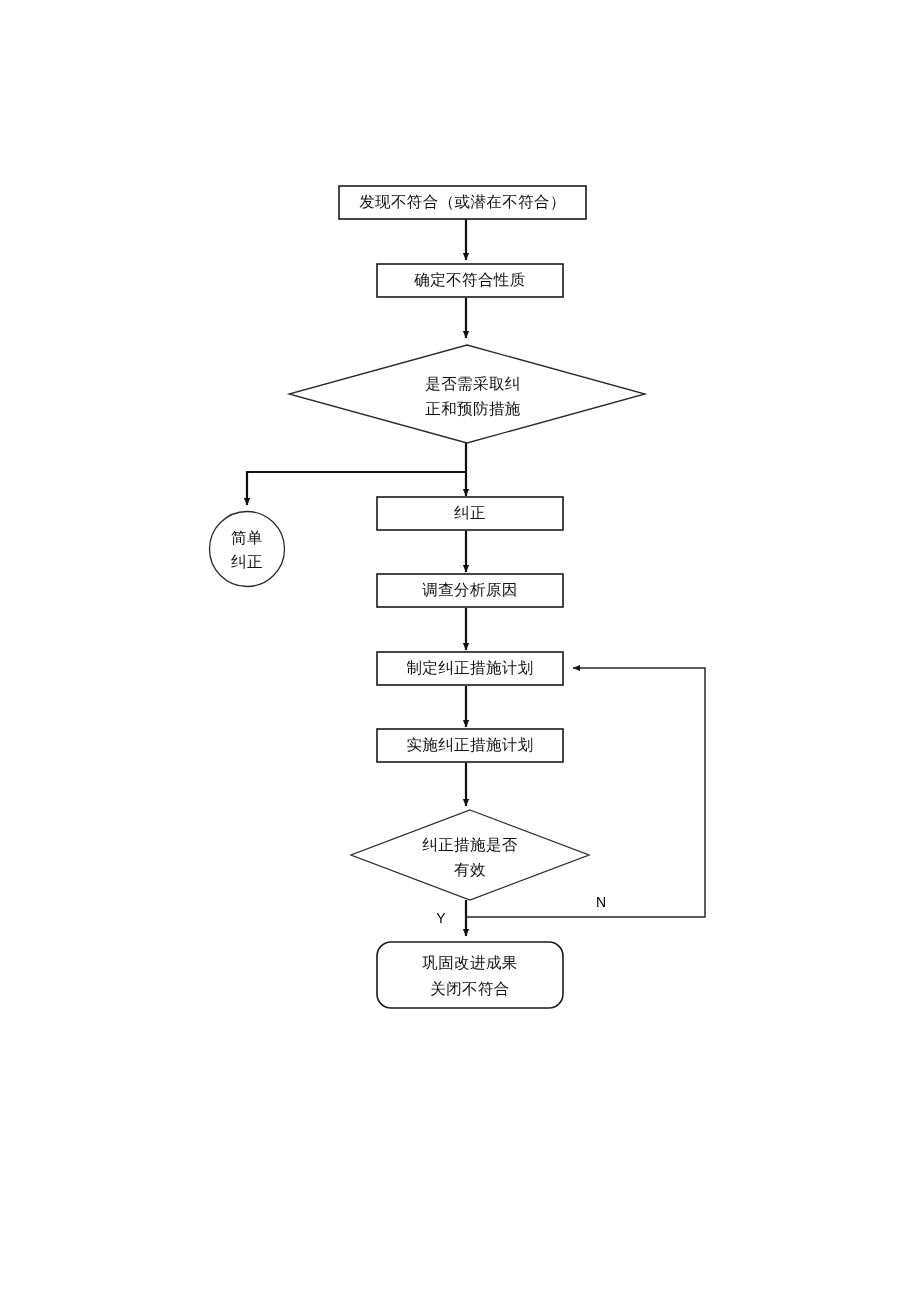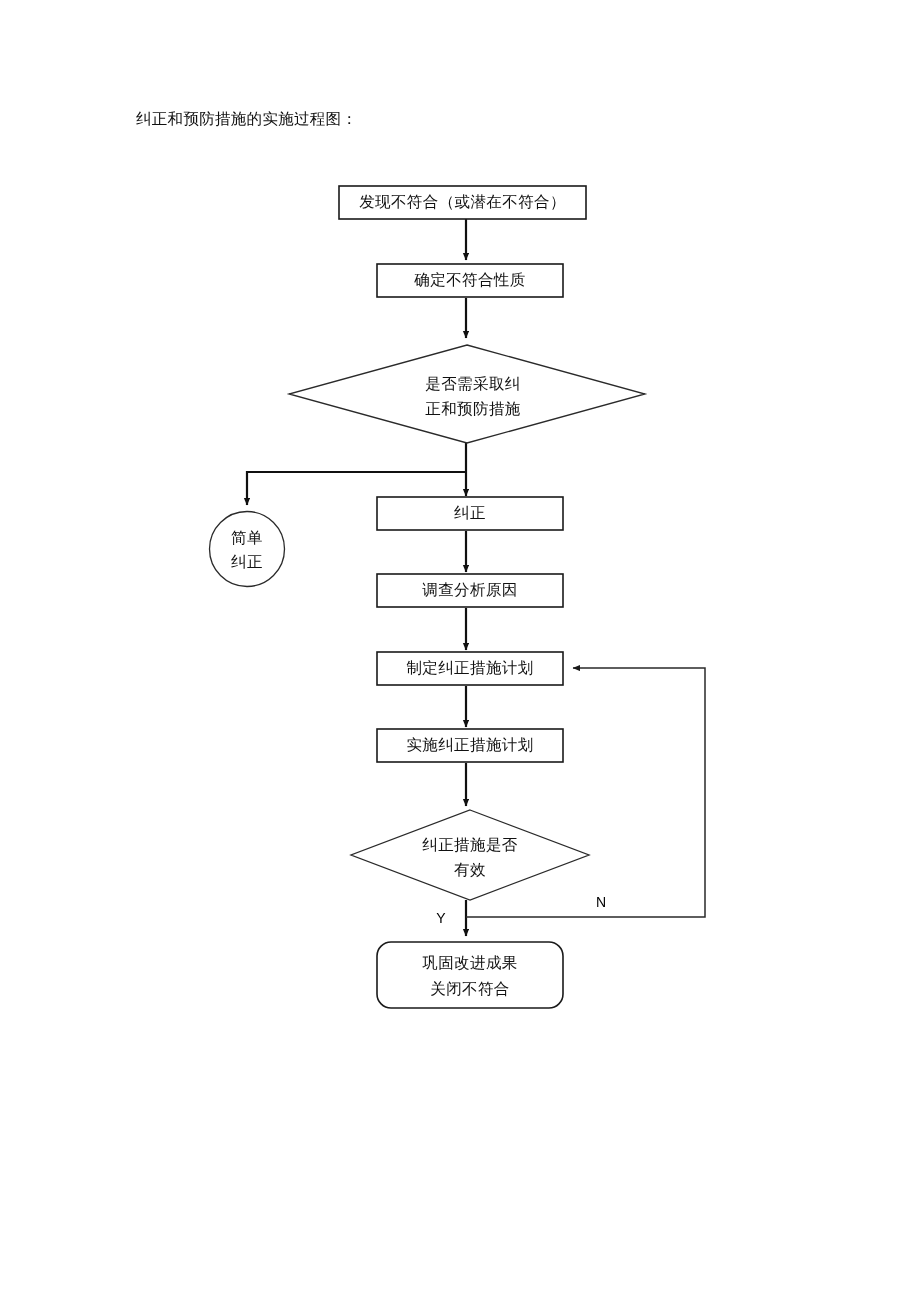--- a/index.html
+++ b/index.html
@@ -73,21 +73,20 @@
     stroke: #2a2a2a;
     stroke-width: 1.5;
     fill: none;
   }
 </style>
 </head>
 <body>
 
 <div id="page">
 
-  <div id="doc-title">纠正和预防措施的实施过程图：</div>
 
   <svg id="flow-svg" viewBox="0 0 920 1302" xmlns="http://www.w3.org/2000/svg">
 
     <defs>
       <marker id="arrow" markerWidth="9" markerHeight="9" refX="7.2" refY="3.2" orient="auto" markerUnits="userSpaceOnUse">
         <path d="M0,0 L7.6,3.2 L0,6.4 z" fill="#101010"></path>
       </marker>
       <marker id="arrow-thin" markerWidth="9" markerHeight="9" refX="7.2" refY="3.2" orient="auto" markerUnits="userSpaceOnUse">
         <path d="M0,0 L7.6,3.2 L0,6.4 z" fill="#1a1a1a"></path>
       </marker>

